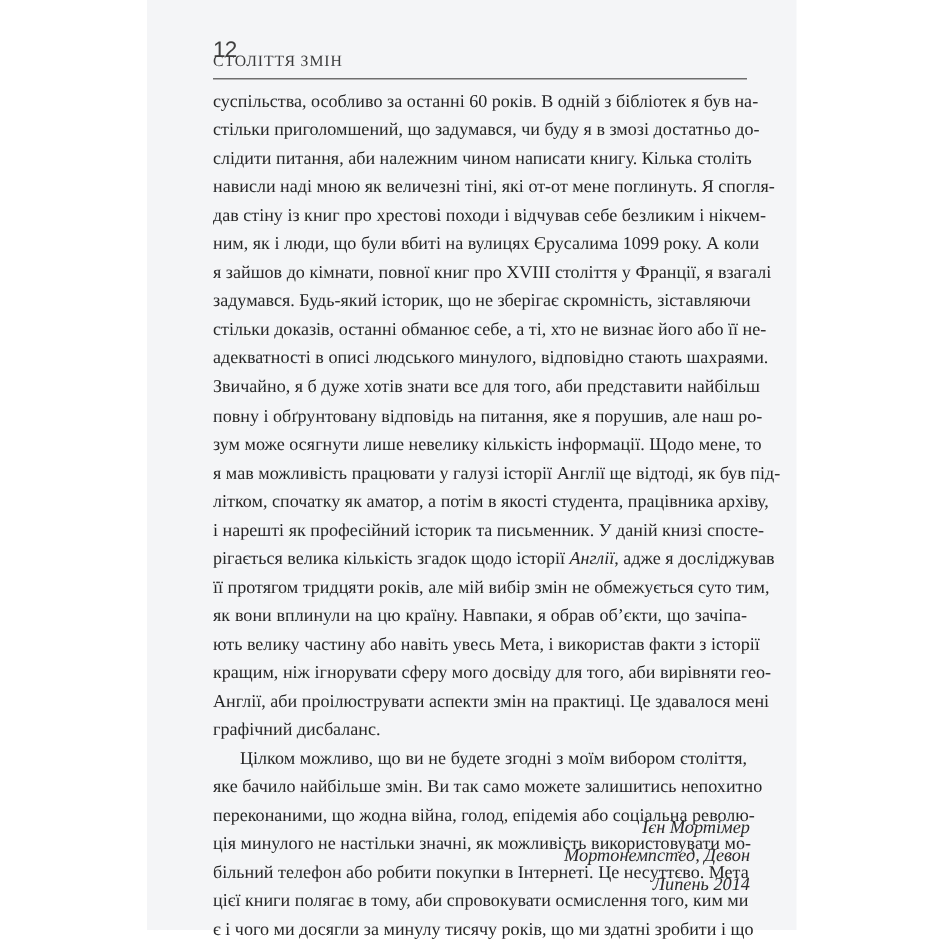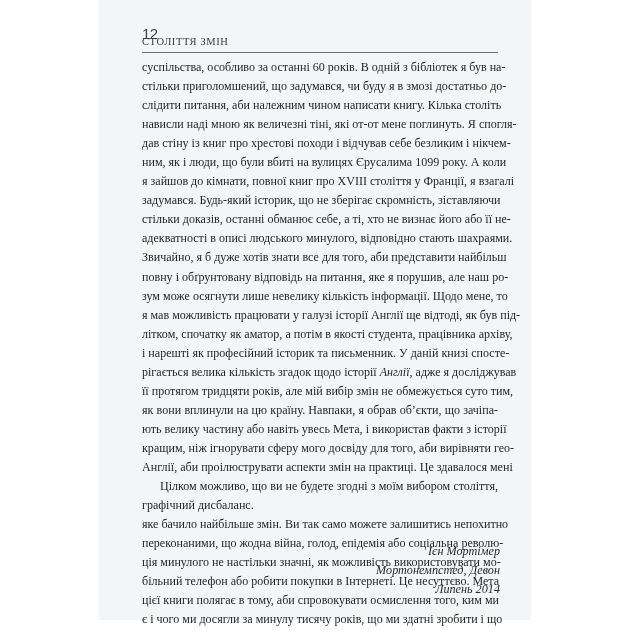--- a/index.html
+++ b/index.html
@@ -70,23 +70,23 @@
     <span class="line">зум може осягнути лише невелику кількість інформації. Щодо мене, то</span>
     <span class="line">я мав можливість працювати у галузі історії Англії ще відтоді, як був під-</span>
     <span class="line">літком, спочатку як аматор, а потім в якості студента, працівника архіву,</span>
     <span class="line">і нарешті як професійний історик та письменник. У даній книзі спосте-</span>
     <span class="line"><span>рігається велика кількість згадок щодо історії </span><span class="it">Англії</span><span>, адже я досліджував</span></span>
     <span class="line">її протягом тридцяти років, але мій вибір змін не обмежується суто тим,</span>
     <span class="line">як вони вплинули на цю країну. Навпаки, я обрав об’єкти, що зачіпа-</span>
     <span class="line">ють велику частину або навіть увесь Мета, і використав факти з історії</span>
     <span class="line">кращим, ніж ігнорувати сферу мого досвіду для того, аби вирівняти гео-</span>
     <span class="line">Англії, аби проілюструвати аспекти змін на практиці. Це здавалося мені</span>
+    <span class="line last">графічний дисбаланс.</span>
+
     <span class="line indent">Цілком можливо, що ви не будете згодні з моїм вибором століття,</span>
-
-    <span class="line last">графічний дисбаланс.</span>
     <span class="line">яке бачило найбільше змін. Ви так само можете залишитись непохитно</span>
     <span class="line">переконаними, що жодна війна, голод, епідемія або соціальна револю-</span>
     <span class="line">ція минулого не настільки значні, як можливість використовувати мо-</span>
     <span class="line">більний телефон або робити покупки в Інтернеті. Це несуттєво. Мета</span>
     <span class="line">цієї книги полягає в тому, аби спровокувати осмислення того, ким ми</span>
     <span class="line">є і чого ми досягли за минулу тисячу років, що ми здатні зробити і що</span>
     <span class="line">перебуває за межами наших можливостей,— усе це для того, аби оціні-</span>
 
   </div>
 

